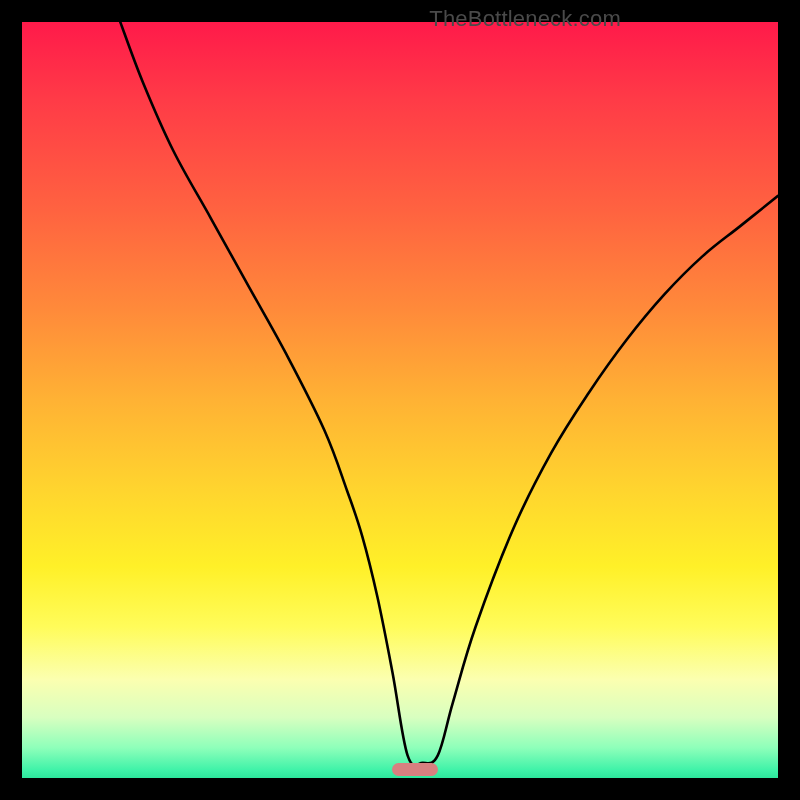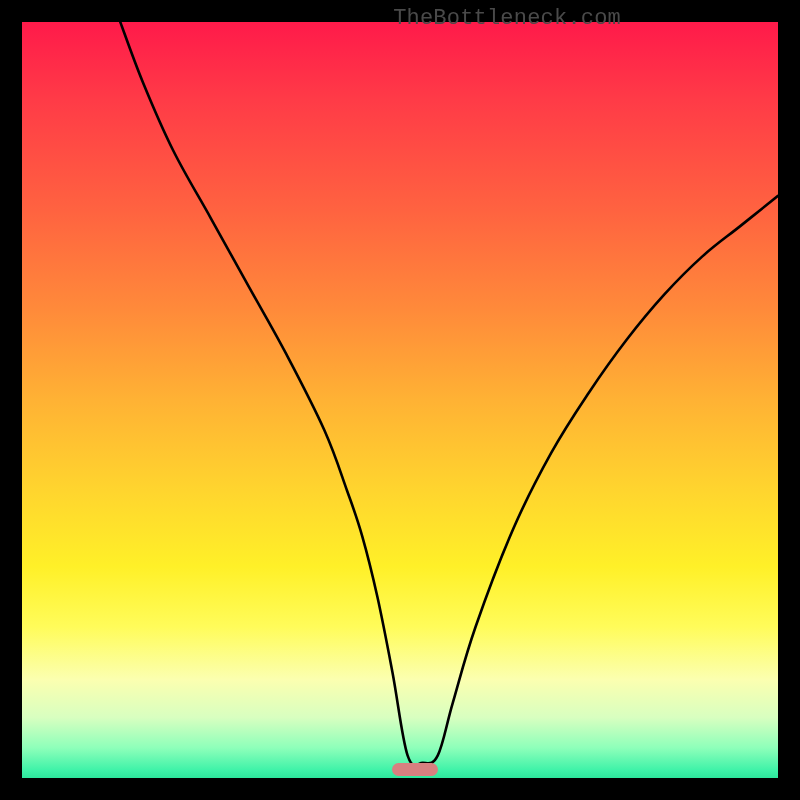--- a/index.html
+++ b/index.html
@@ -9,21 +9,20 @@
     height: 800px;
     background: #000;
     overflow: hidden;
     font-family: Arial, Helvetica, sans-serif;
   }
   .frame {
     position: relative;
     width: 633px;
     height: 800px;
     background: #000;
-    font-family: Liberation Mono, monospace;
   }
   .watermark {
     position: absolute;
     top: 6px;
     right: 12px;
     color: #4a4a4a;
     font-size: 22px;
     font-weight: 500;
     letter-spacing: 0.2px;
     z-index: 10;

